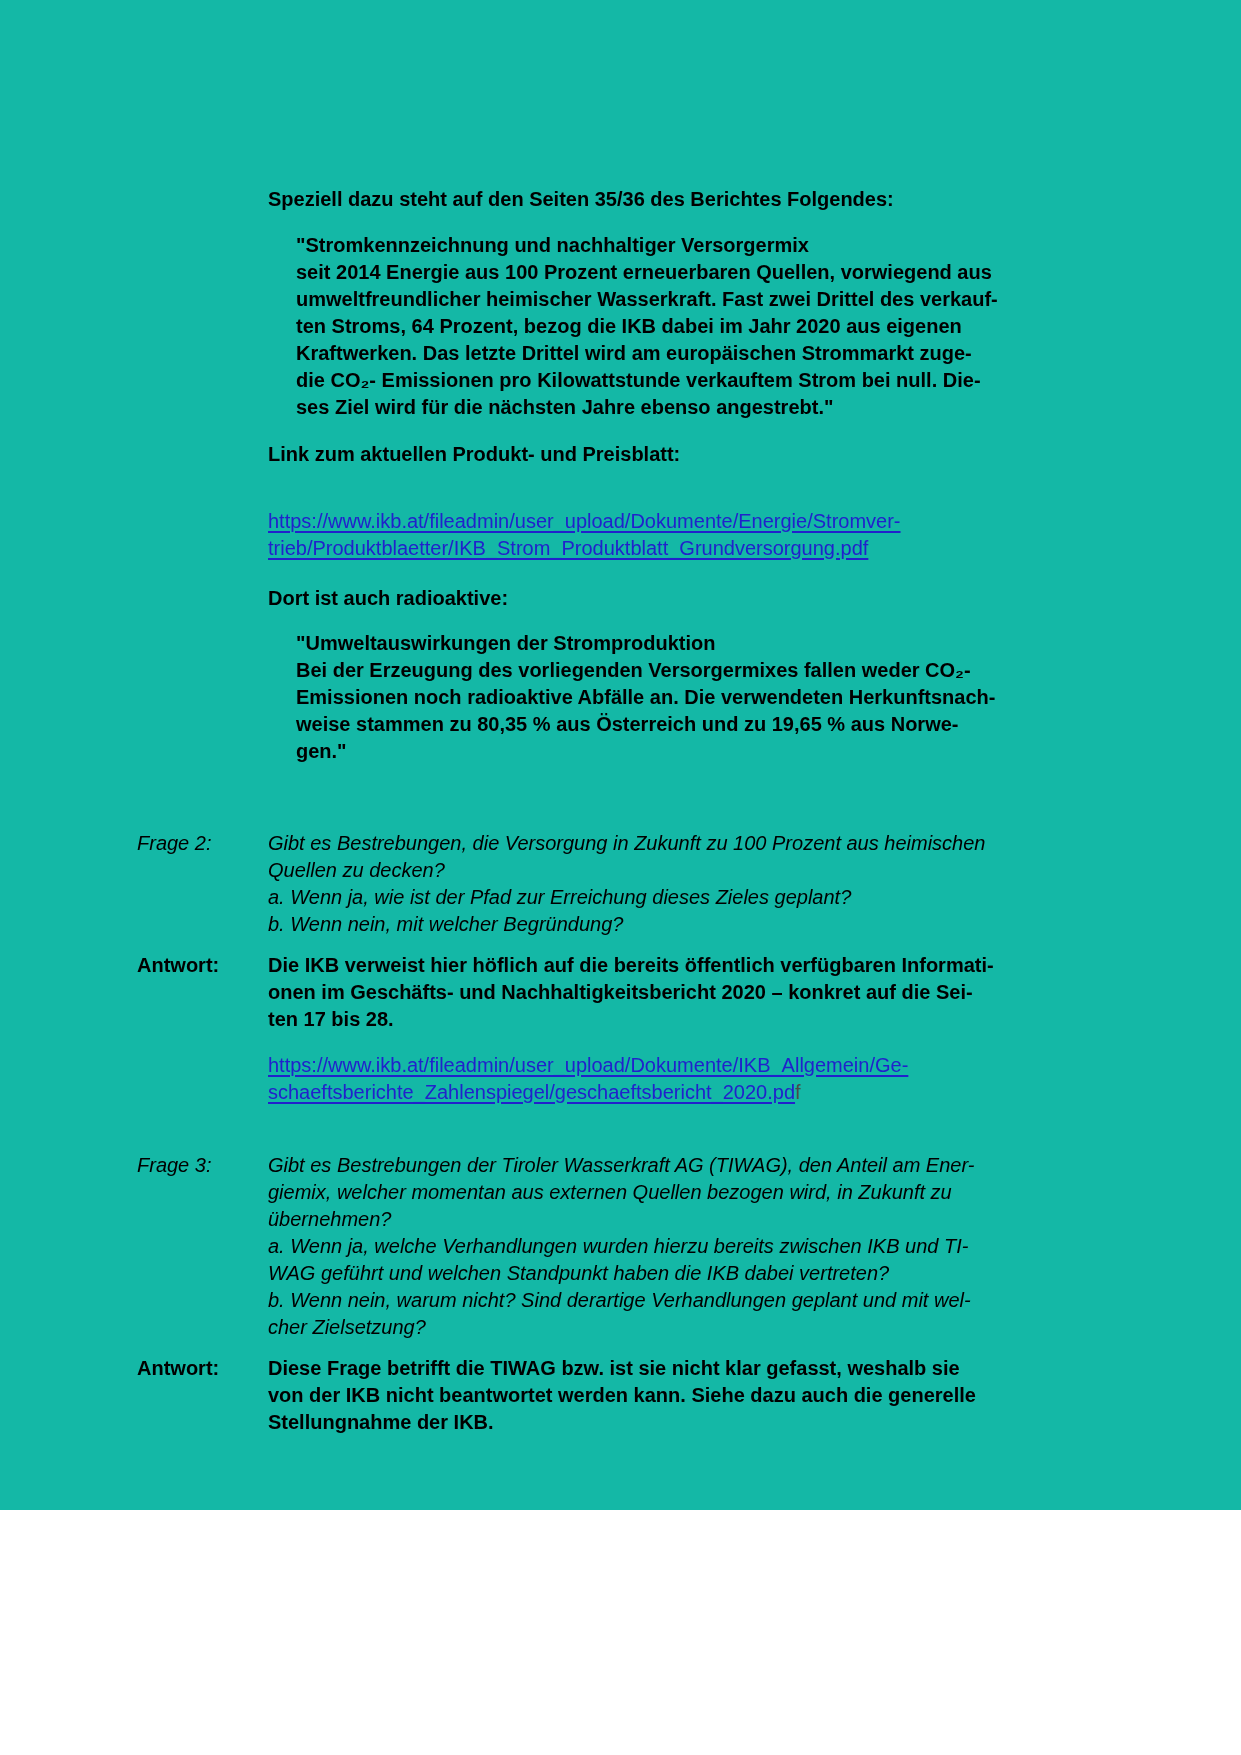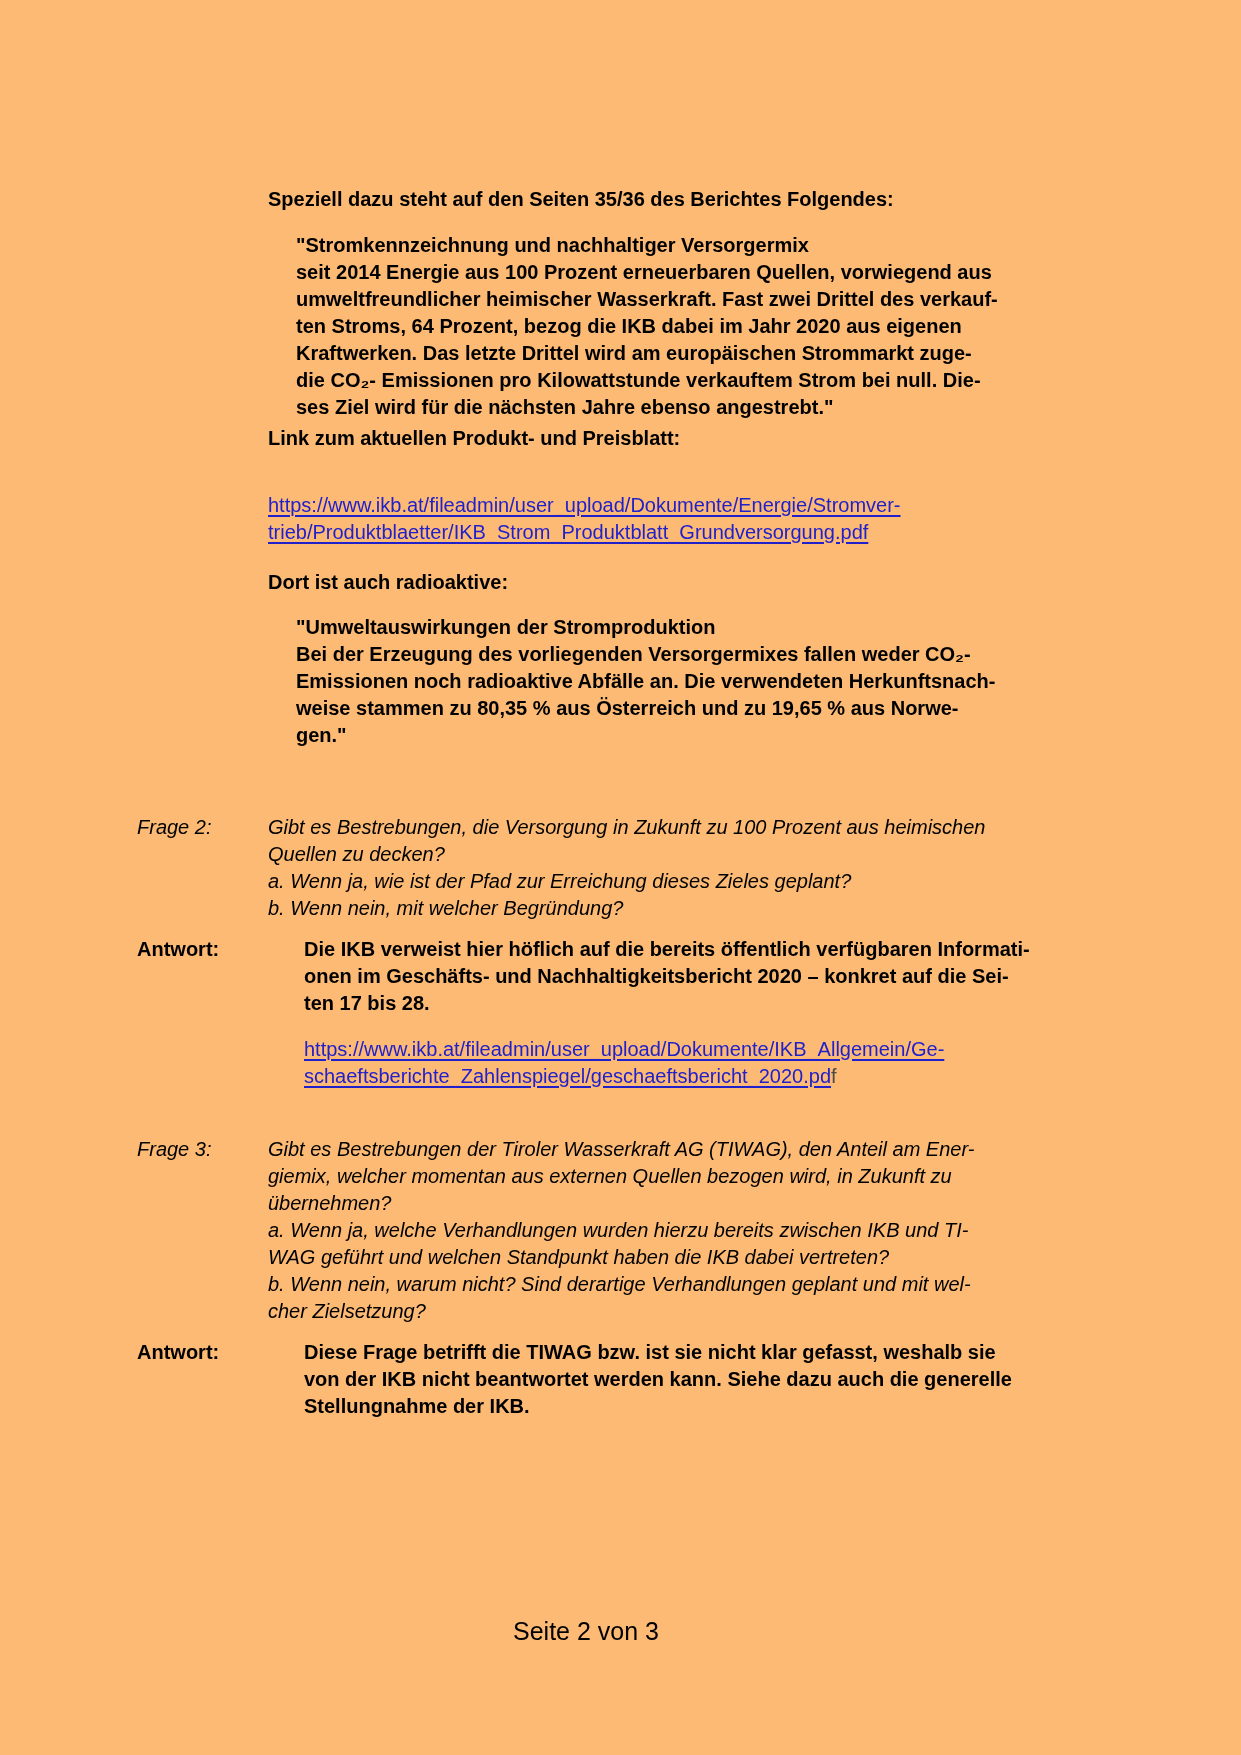--- a/index.html
+++ b/index.html
@@ -1,41 +1,41 @@
 <!DOCTYPE html>
 <html lang="de"><head>
 <meta charset="utf-8">
 <style>
   html, body { margin: 0; padding: 0; background: #ffffff; }
   .page {
     position: relative;
     width: 1241px;
-    height: 1755px;
-    background: #fdba74;
+    height: 1510px;
+    background: #14b8a6;
     color: #000000;
     font-family: "Liberation Sans", "DejaVu Sans", sans-serif;
     font-size: 20px;
     line-height: 27px;
     box-sizing: border-box;
     padding: 186px 60px 0 137px;
     overflow: hidden;
   }
   .b { font-weight: bold; }
   .i { font-style: italic; }
   .line { white-space: nowrap; }
   .block { margin: 0; }
   .col { margin-left: 131px; }          
   .quote { margin-left: 159px; }        
   .mt-quote1 { margin-top: 19px; }
-  .mt-linklabel { margin-top: 4px; }
+  .mt-linklabel { margin-top: 20px; }
   .mt-link1 { margin-top: 40px; }
   .mt-dort { margin-top: 23px; }
   .mt-quote2 { margin-top: 18px; }
   .mt-frage2 { margin-top: 65px; }
-  .mt-antwort { margin-top: 14px; gap: 36px; }
+  .mt-antwort { margin-top: 14px; }
   .mt-link2 { margin-top: 19px; }
   .mt-frage3 { margin-top: 46px; }
   .qa-row { display: flex; }
   .qa-label { width: 131px; flex-shrink: 0; }
   .qa-body { flex: 1; }
   .para + .para { }
   .link-line {
     color: #2121cc;
     text-decoration: underline;
     text-decoration-thickness: 1.5px;

